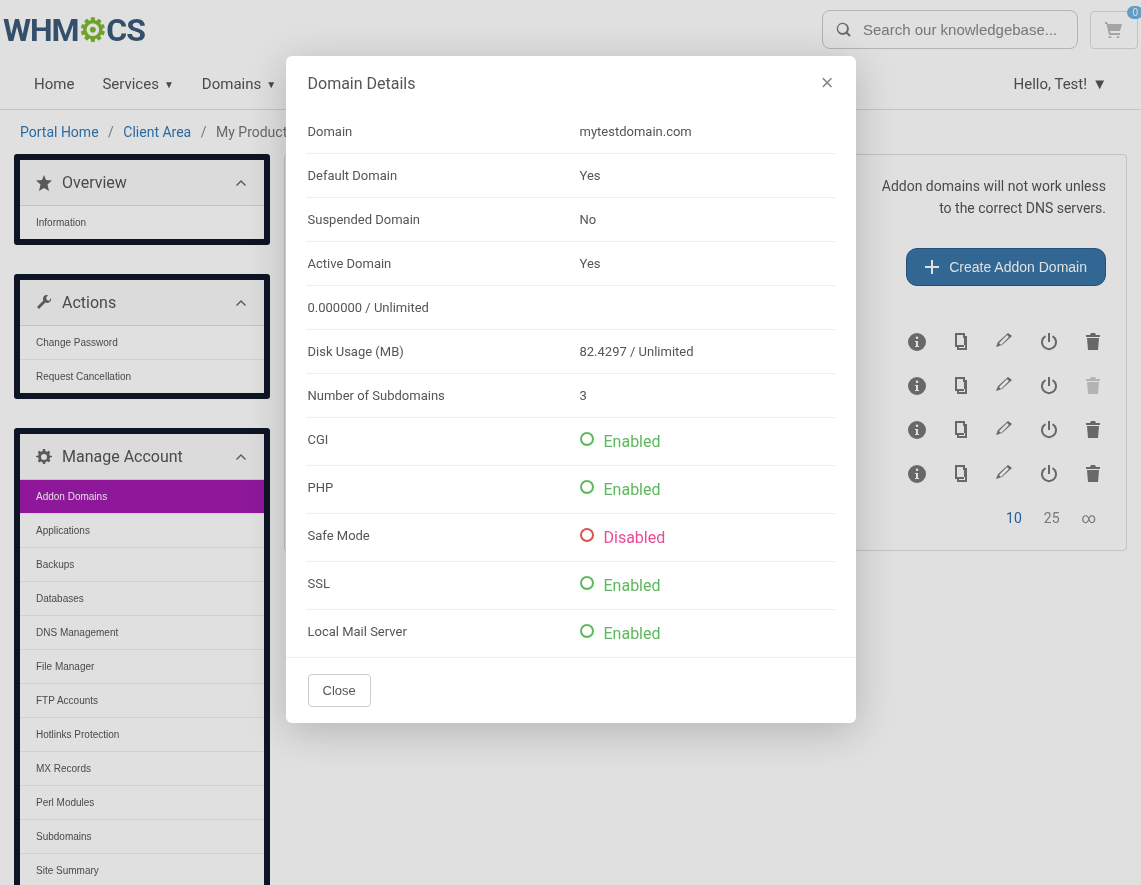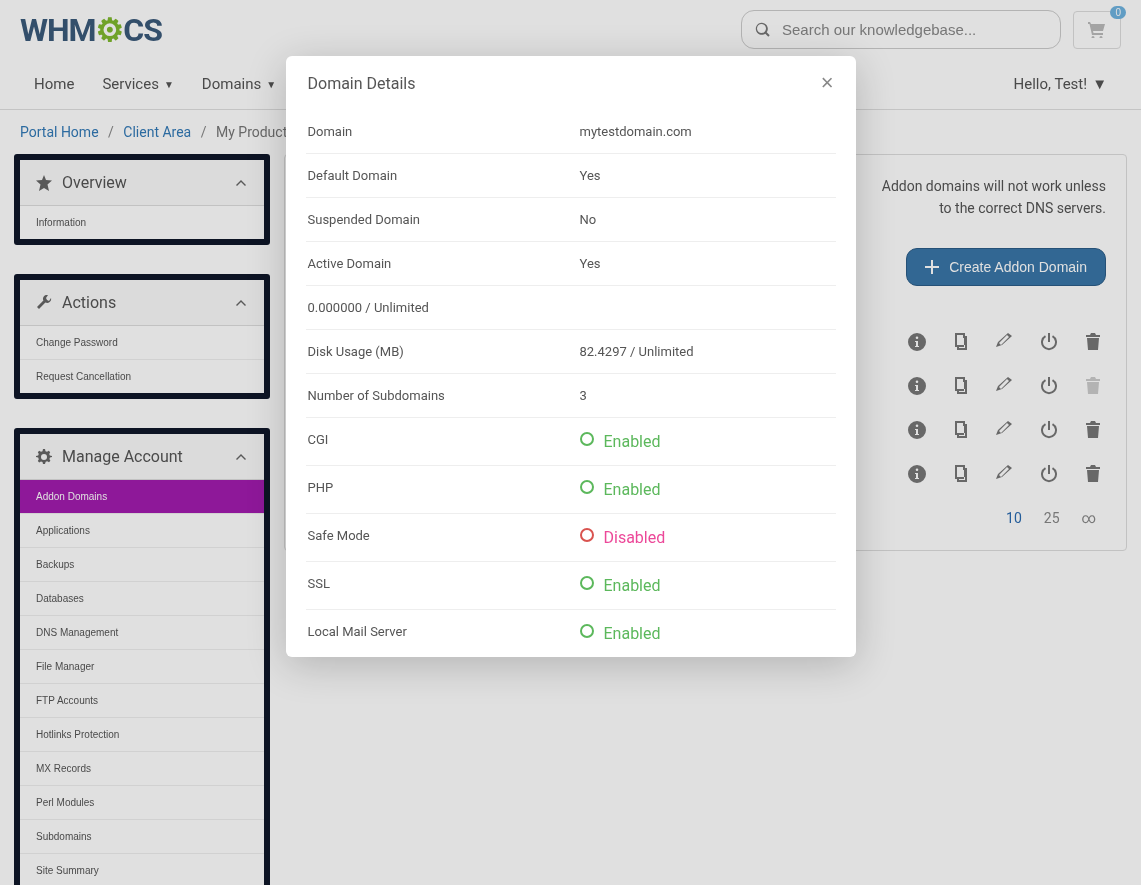--- a/index.html
+++ b/index.html
@@ -1,24 +1,24 @@
 <!DOCTYPE html>
 <html><head>
 <meta charset="utf-8">
 <style>
 *{box-sizing:border-box;margin:0;padding:0}
 body{font-family:-apple-system,BlinkMacSystemFont,"Segoe UI",Roboto,sans-serif;font-size:14px;color:#555;background:#fff;width:1141px}
 .overlay{position:fixed;top:0;left:0;right:0;bottom:0;background:rgba(0,0,0,0.12);z-index:100}
-.header{display:flex;align-items:center;padding:10px 20px;background:#fff}
+.header{display:flex;align-items:center;padding:10px 3px;background:#fff}
 .logo{font-size:32px;font-weight:700;color:#3b5a7a;letter-spacing:-1px}
 .logo-gear{color:#7fb92f}
 .header-right{margin-left:auto;display:flex;align-items:center;gap:12px}
 .search-wrap{position:relative}
 .search-wrap svg{position:absolute;left:14px;top:50%;transform:translateY(-50%);fill:#777}
-.search-input{width:320px;padding:10px 12px 10px 40px;border:1px solid #ccc;border-radius:13px;font-size:15px;color:#555}
+.search-input{width:256px;padding:10px 12px 10px 40px;border:1px solid #ccc;border-radius:8px;font-size:15px;color:#555}
 .search-input::placeholder{color:#888}
 .cart-btn{position:relative;padding:10px 14px;border:1px solid #ddd;border-radius:4px;background:#fff;cursor:pointer}
 .cart-badge{position:absolute;top:-6px;right:-6px;background:#6fb3e0;color:#fff;font-size:10px;border-radius:999px;padding:1px 5px}
 .navbar{display:flex;align-items:center;padding:0 20px;border-bottom:1px solid #e0e0e0;background:#fff}
 .nav-item{padding:16px 14px;font-size:15px;color:#555;cursor:pointer;display:flex;align-items:center;gap:5px}
 .nav-item .caret{font-size:10px}
 .nav-user{margin-left:auto;padding:16px 14px;font-size:15px;color:#555;cursor:pointer;display:flex;align-items:center;gap:5px}
 .breadcrumb{padding:14px 20px;font-size:14px;color:#777;background:#fff}
 .breadcrumb a{color:#337ab7;text-decoration:none}
 .breadcrumb .sep{margin:0 6px;color:#888}
@@ -361,13 +361,16 @@
         </div>
       </div>
       <div class="drow">
         <div class="lbl">Local Mail Server</div>
         <div class="status enabled">
           <span class="status-icon"></span>
           <span>Enabled</span>
         </div>
       </div>
     </div>
+  <div class="modal-foot">
+    <button class="btn-default">Close</button>
+  </div>
 </div>
 
 </body></html>

